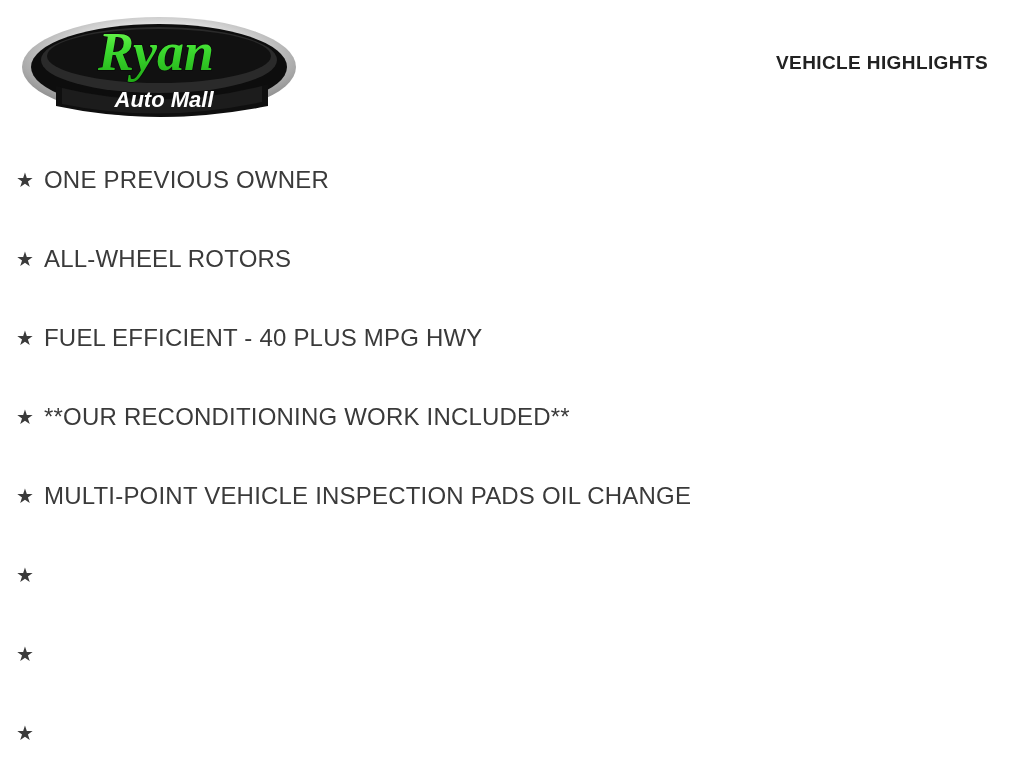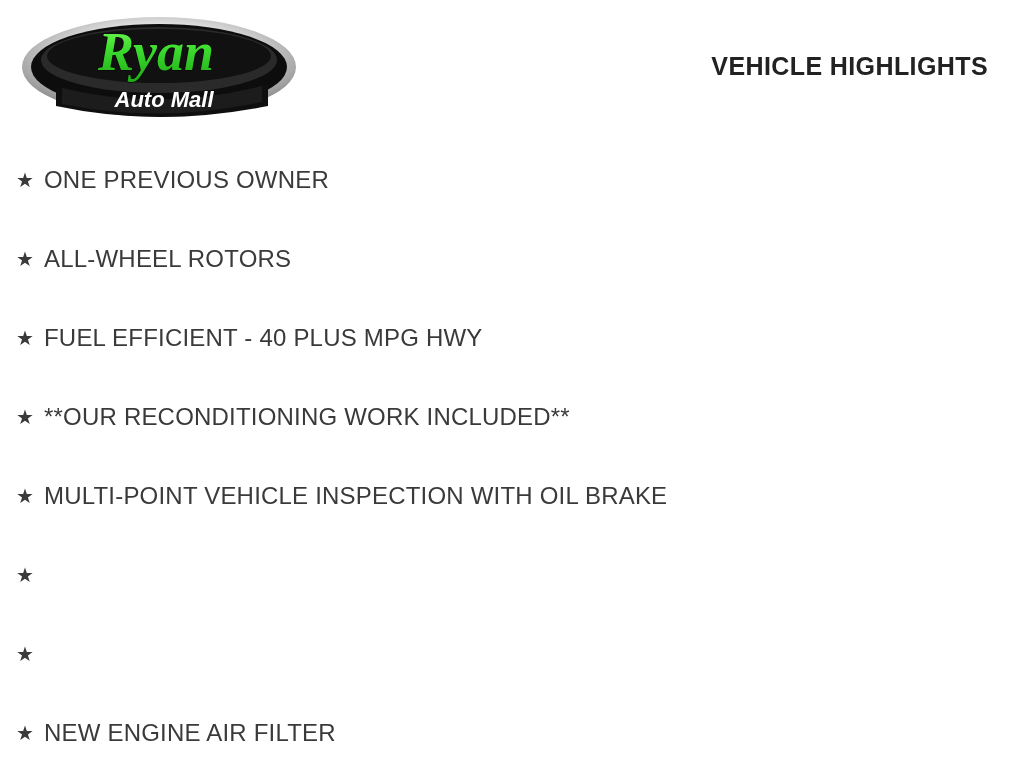--- a/index.html
+++ b/index.html
@@ -33,21 +33,21 @@
   .logo-svg {
     display: block;
     width: 282px;
     height: 118px;
   }
 
   .page-title {
     position: absolute;
     right: 36px;
     top: 52px;
-    font-size: 25px;
+    font-size: 19px;
     font-weight: bold;
     letter-spacing: 0.4px;
     color: #222222;
     white-space: nowrap;
   }
 
   
   .highlights {
     position: absolute;
     left: 0;
@@ -136,25 +136,24 @@
     <li class="highlight-item">
       <span class="bullet-star">★</span>
       <span class="highlight-text">FUEL EFFICIENT - 40 PLUS MPG HWY</span>
     </li>
     <li class="highlight-item">
       <span class="bullet-star">★</span>
       <span class="highlight-text">**OUR RECONDITIONING WORK INCLUDED**</span>
     </li>
     <li class="highlight-item">
       <span class="bullet-star">★</span>
-      <span class="highlight-text">MULTI-POINT VEHICLE INSPECTION WITH OIL BRAKE</span>
+      <span class="highlight-text">MULTI-POINT VEHICLE INSPECTION PADS OIL CHANGE</span>
     </li>
     <li class="highlight-item">
       <span class="bullet-star">★</span>
     </li>
     <li class="highlight-item">
       <span class="bullet-star">★</span>
     </li>
     <li class="highlight-item">
       <span class="bullet-star">★</span>
-      <span class="highlight-text">NEW ENGINE AIR FILTER</span>
     </li>
   </ul>
 
 </body></html>

